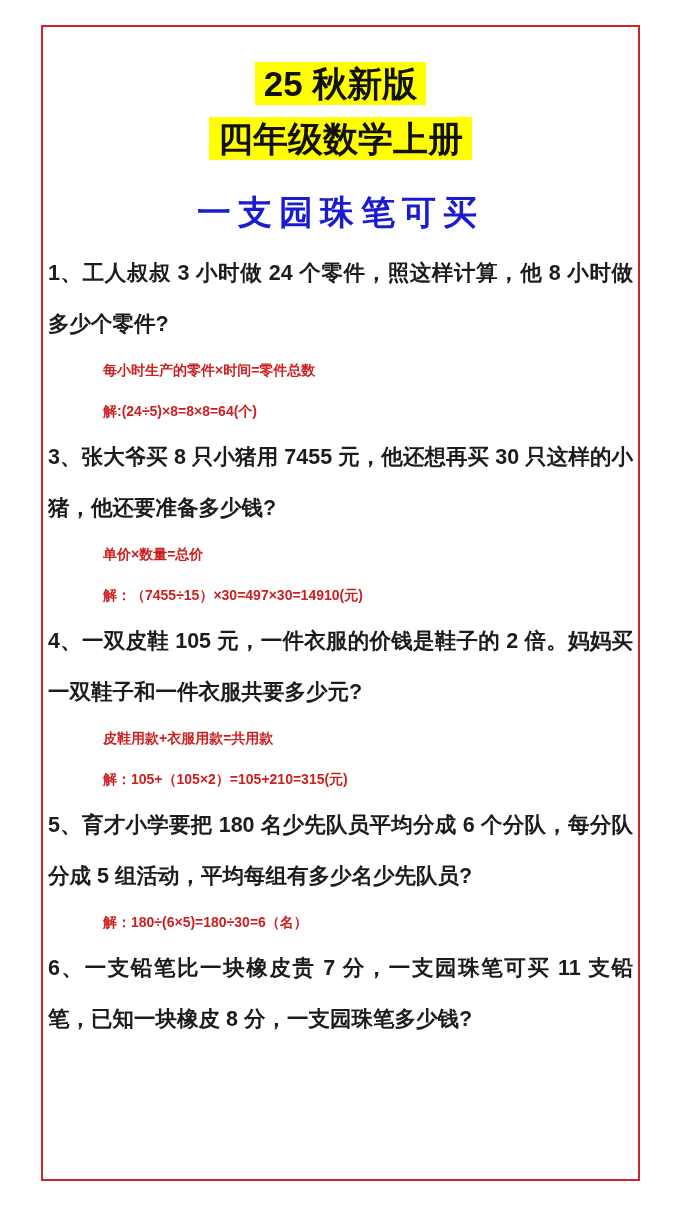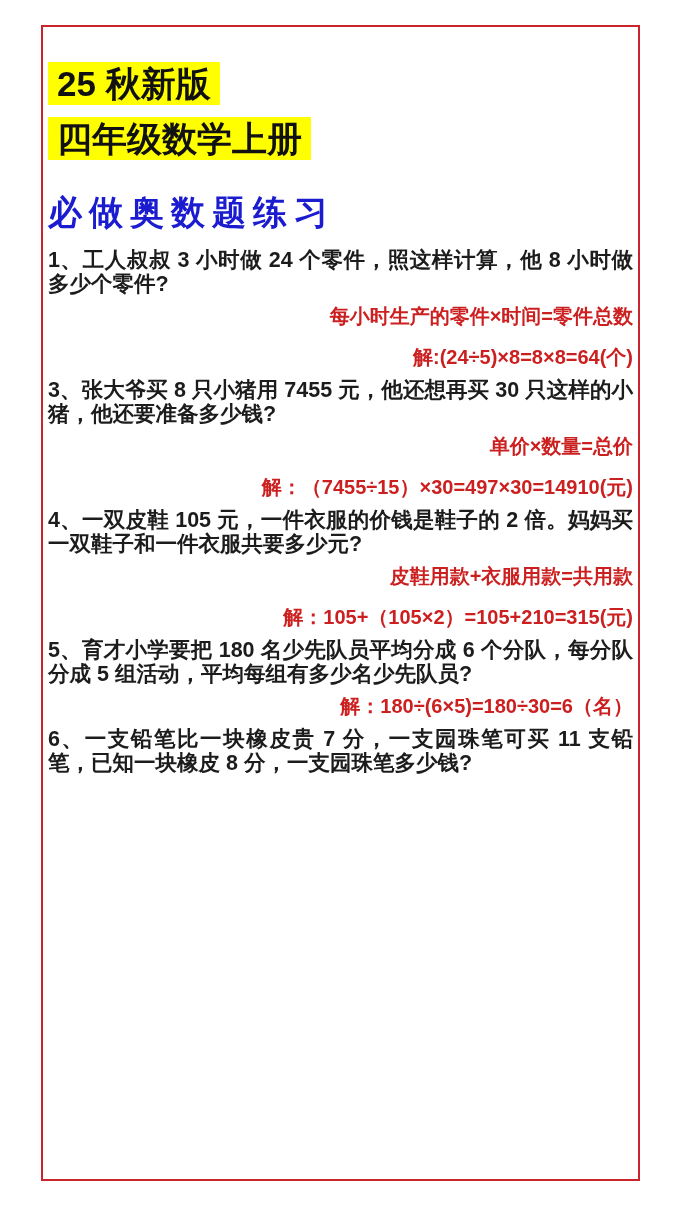--- a/index.html
+++ b/index.html
@@ -21,21 +21,21 @@
     position: absolute;
     left: 41px;
     top: 25px;
     width: 599px;
     height: 1156px;
     border: 2px solid #c9252b;
     box-sizing: border-box;
     padding: 34px 5px 0 5px;
   }
   .title-line {
-    text-align: left;
+    text-align: center;
     margin: 0;
     font-weight: bold;
     color: #111111;
   }
   .title-1 { font-size: 35px; line-height: 46px; margin-bottom: 7px; }
   .title-2 { font-size: 35px; line-height: 50px; margin-bottom: 24px; }
   .title-3 {
     font-size: 34px;
     line-height: 48px;
     color: #1b1bd0;
@@ -43,50 +43,50 @@
     margin-bottom: 12px;
   }
   .hl {
     background: #ffff00;
     padding: 2px 9px;
   }
   .problem { margin: 0; }
   .question {
     margin: 0;
     font-size: 21.5px;
-    line-height: 24px;
+    line-height: 51px;
     font-weight: bold;
     color: #1c1c1c;
     text-align: justify;
     text-justify: inter-ideograph;
   }
   .formula, .solution {
     margin: 0;
     padding-left: 55px;
-    font-size: 20px;
+    font-size: 14px;
     line-height: 41px;
     font-weight: bold;
     color: #cc1f1f;
-    text-align: right;
+    text-align: left;
   }
 </style>
 </head>
 <body>
 
 <div class="page">
   <div class="frame">
 
     <div class="title-line title-1">
       <span class="hl">25 秋新版</span>
     </div>
     <div class="title-line title-2">
       <span class="hl">四年级数学上册</span>
     </div>
     <div class="title-line title-3">
-      <span>必做奥数题练习</span>
+      <span>一支园珠笔可买</span>
     </div>
 
     <div class="problem">
       <p class="question">1、工人叔叔 3 小时做 24 个零件，照这样计算，他 8 小时做多少个零件?</p>
       <p class="formula">每小时生产的零件×时间=零件总数</p>
       <p class="solution">解:(24÷5)×8=8×8=64(个)</p>
     </div>
 
 
     <div class="problem">

